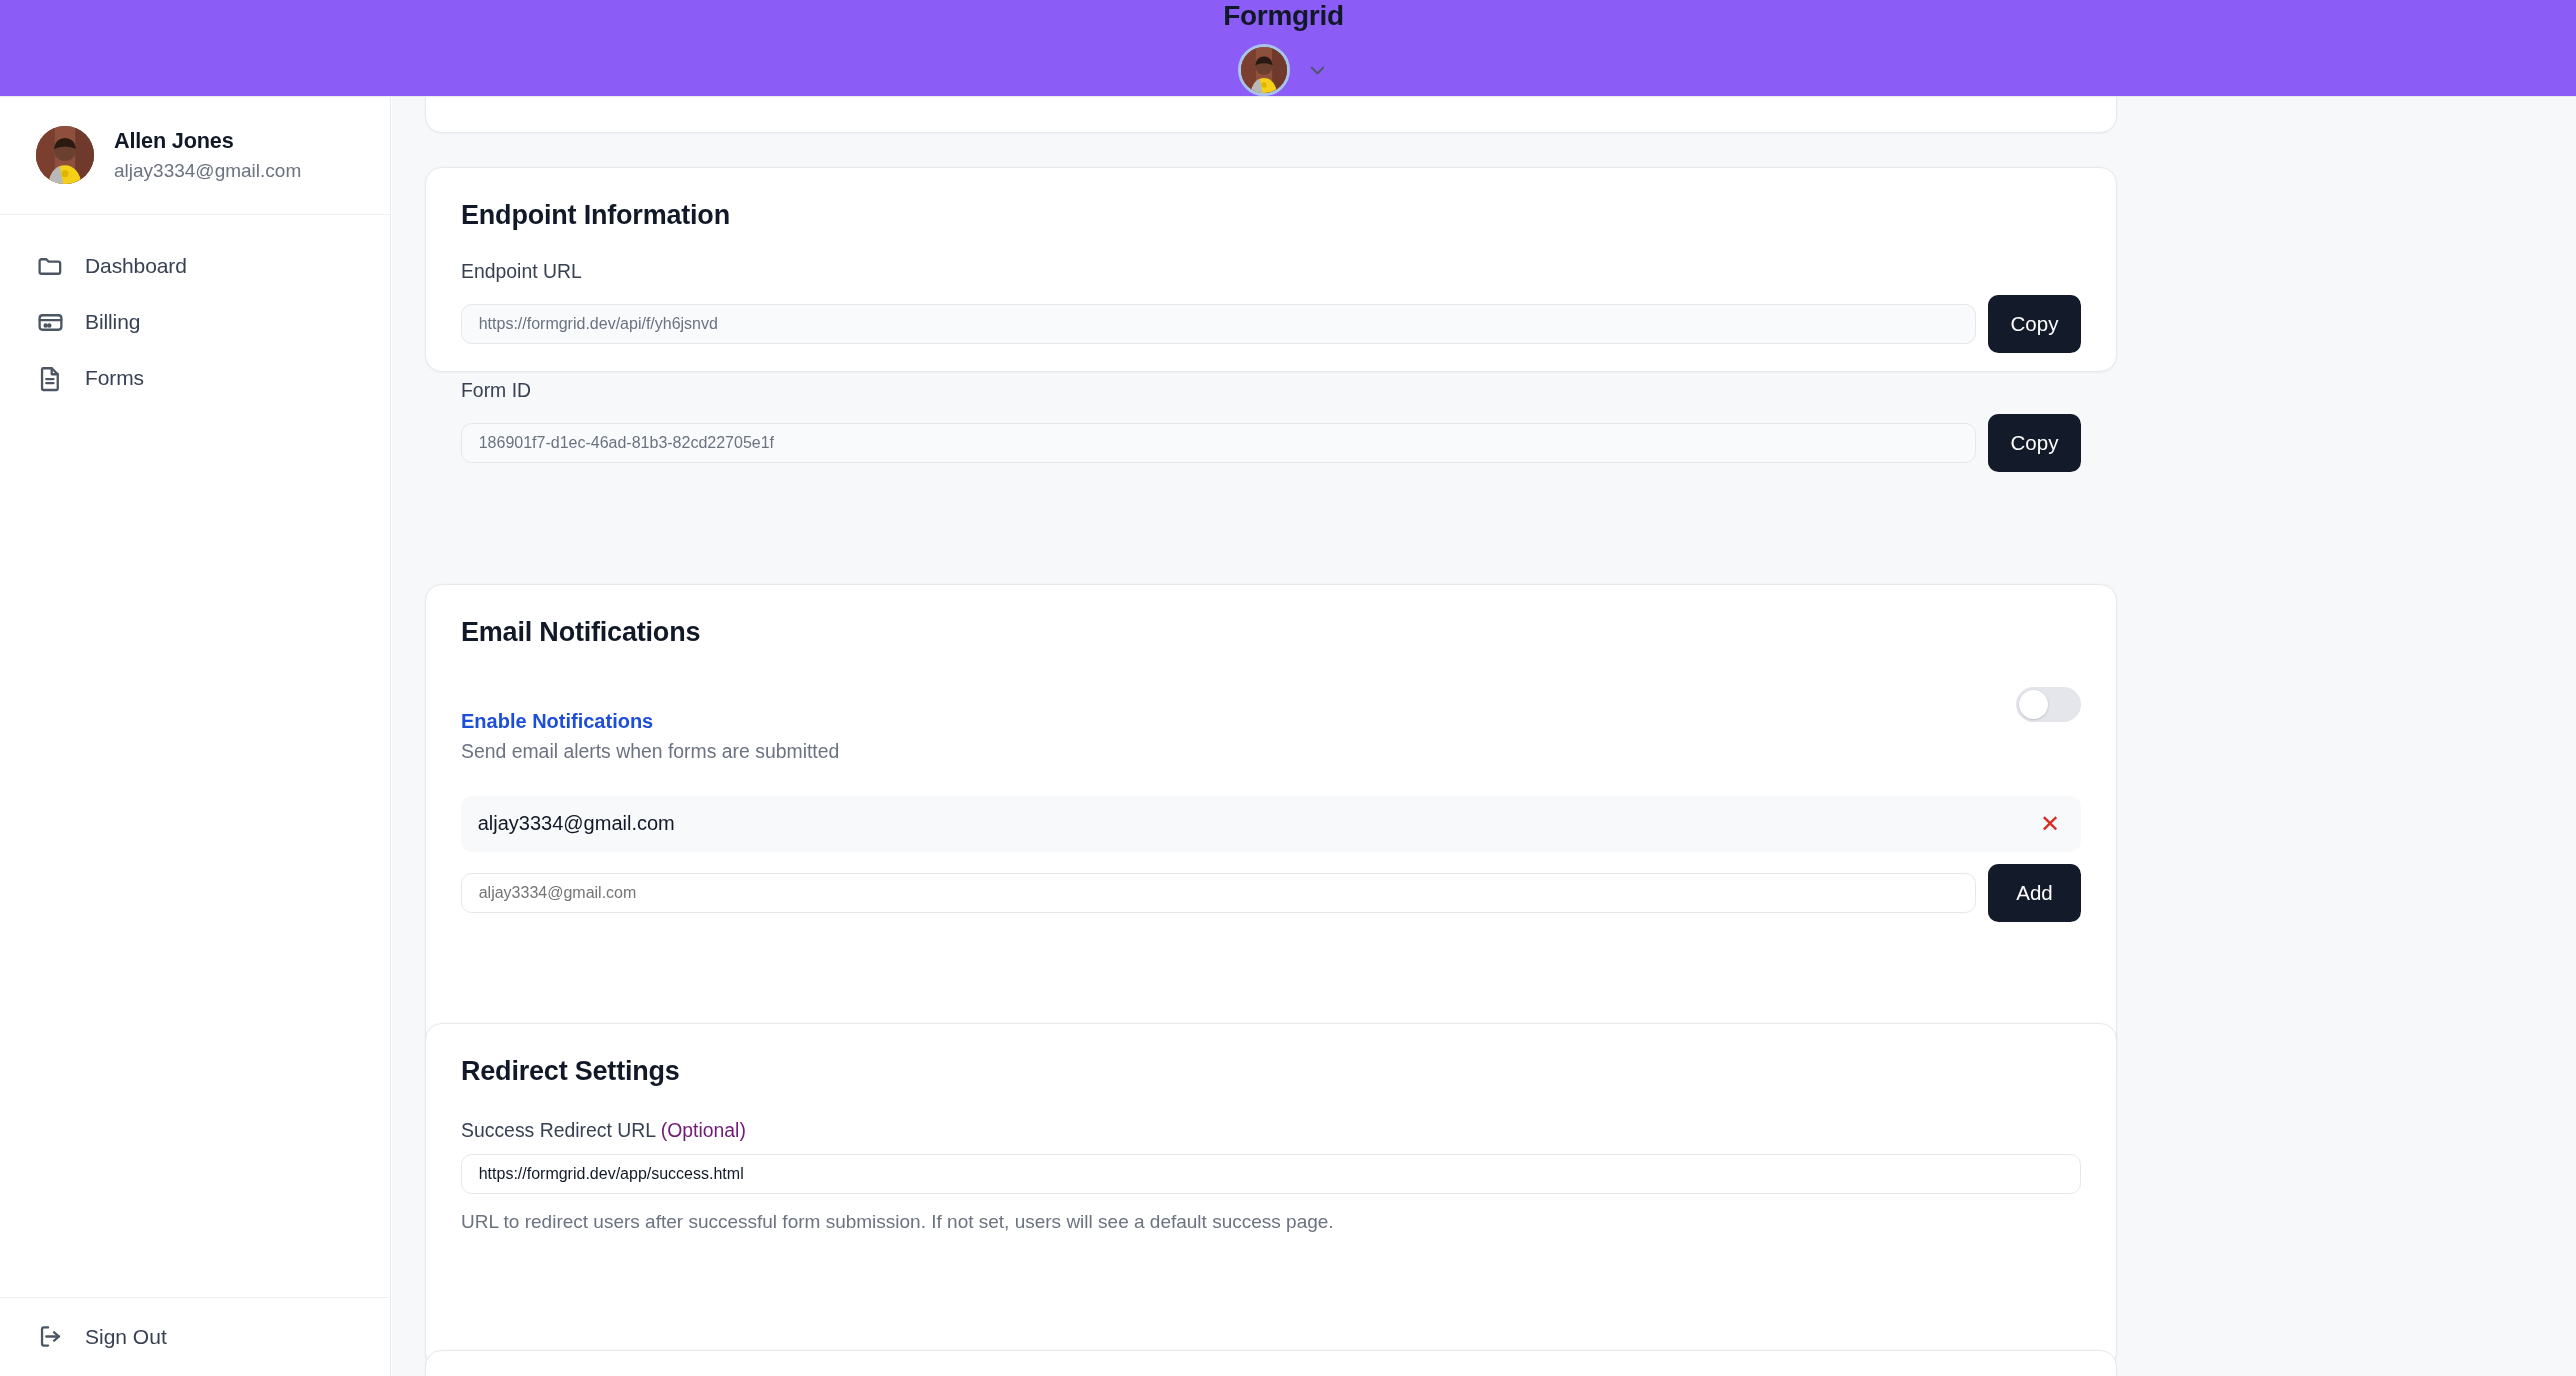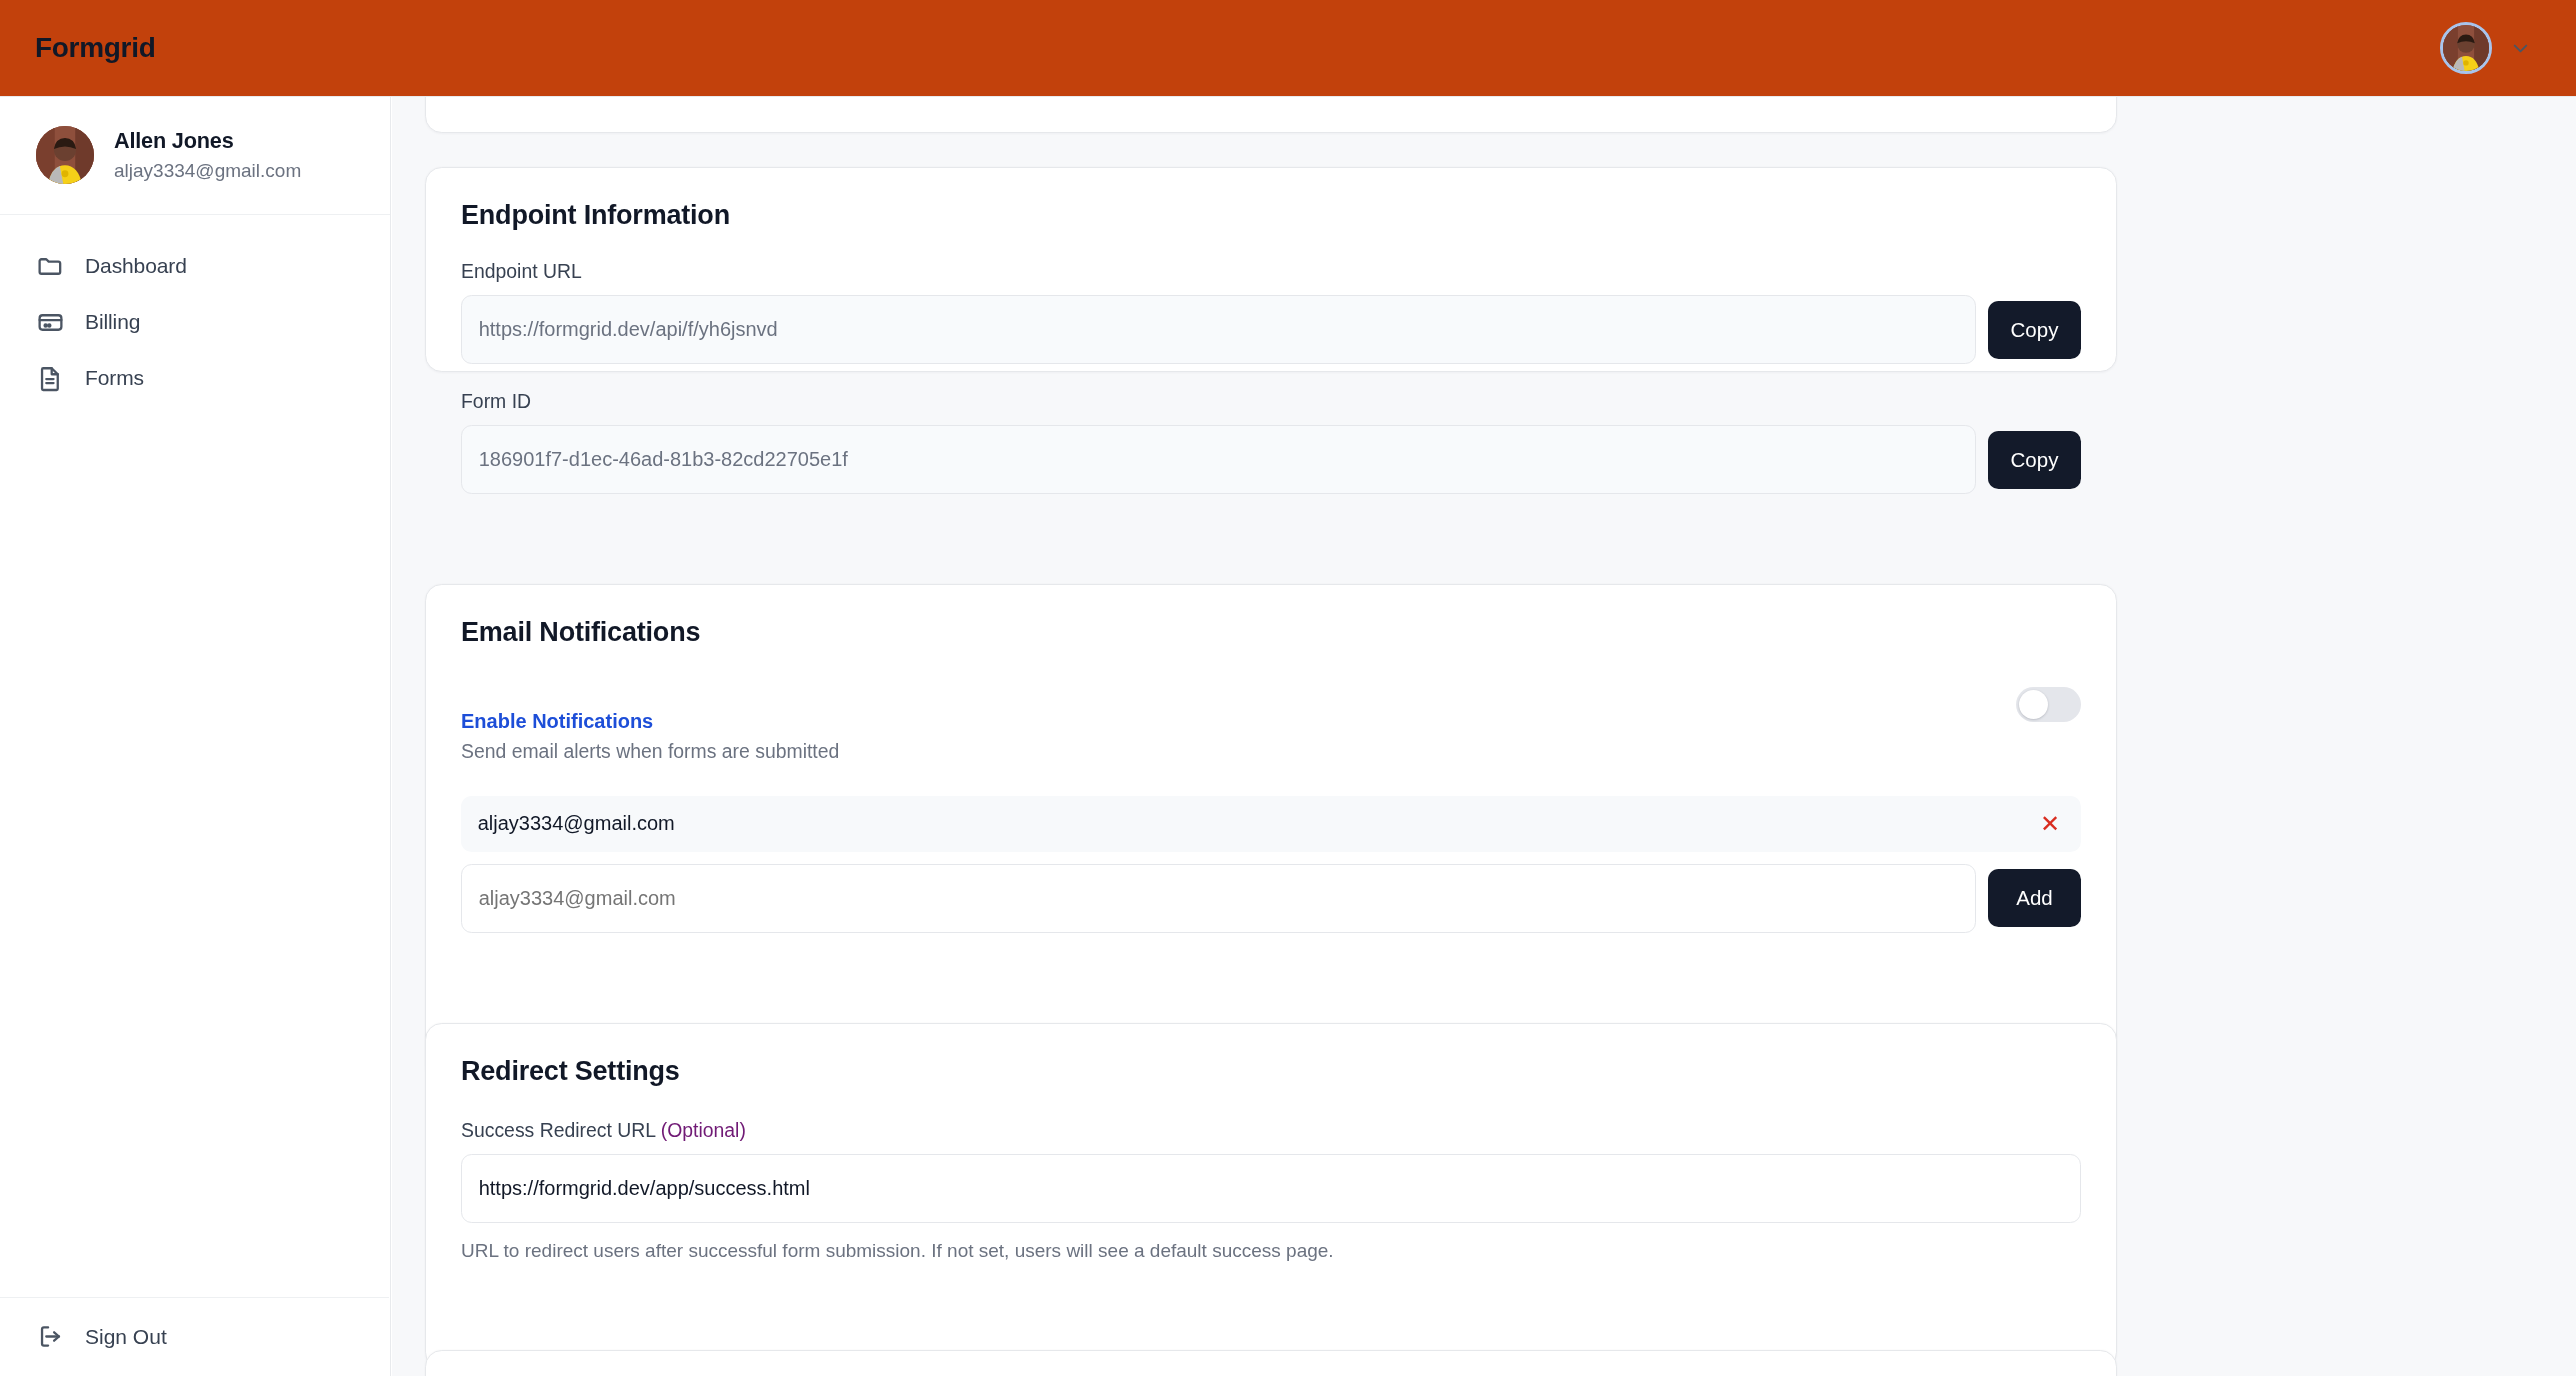--- a/index.html
+++ b/index.html
@@ -12,27 +12,28 @@
     font-family: "Liberation Sans", sans-serif;
     -webkit-font-smoothing: antialiased;
   }
 
   
   .topbar {
     position: absolute;
     top: 0; left: 0;
     width: 2576px;
     height: 97px;
-    background: #c2410c;
+    background: #8b5cf6;
     border-bottom: 1.5px solid #e8eaed;
     display: flex;
     align-items: center;
     justify-content: space-between;
     padding: 0 44px 0 35px;
     z-index: 20;
+    flex-direction: column;
   }
   .brand {
     font-size: 28px;
     font-weight: 700;
     color: #111827;
     letter-spacing: -0.3px;
   }
   .topbar-right {
     display: flex;
     align-items: center;
@@ -160,27 +161,27 @@
     font-size: 19.4px;
     color: #374151;
     font-weight: 400;
   }
   .field-label .muted { color: #701a75; }
 
   .row { display: flex; align-items: center; gap: 12px; }
 
   .input {
     flex: 1;
-    height: 69px;
+    height: 40px;
     border: 1.5px solid #e5e7eb;
     border-radius: 10.6px;
     display: flex;
     align-items: center;
     padding: 0 16.7px;
-    font-size: 20px;
+    font-size: 16px;
     background: #ffffff;
     color: #111827;
   }
   .input.readonly {
     background: #f8fafc;
     color: #6b7280;
   }
 
   .btn-dark {
     height: 58px;

